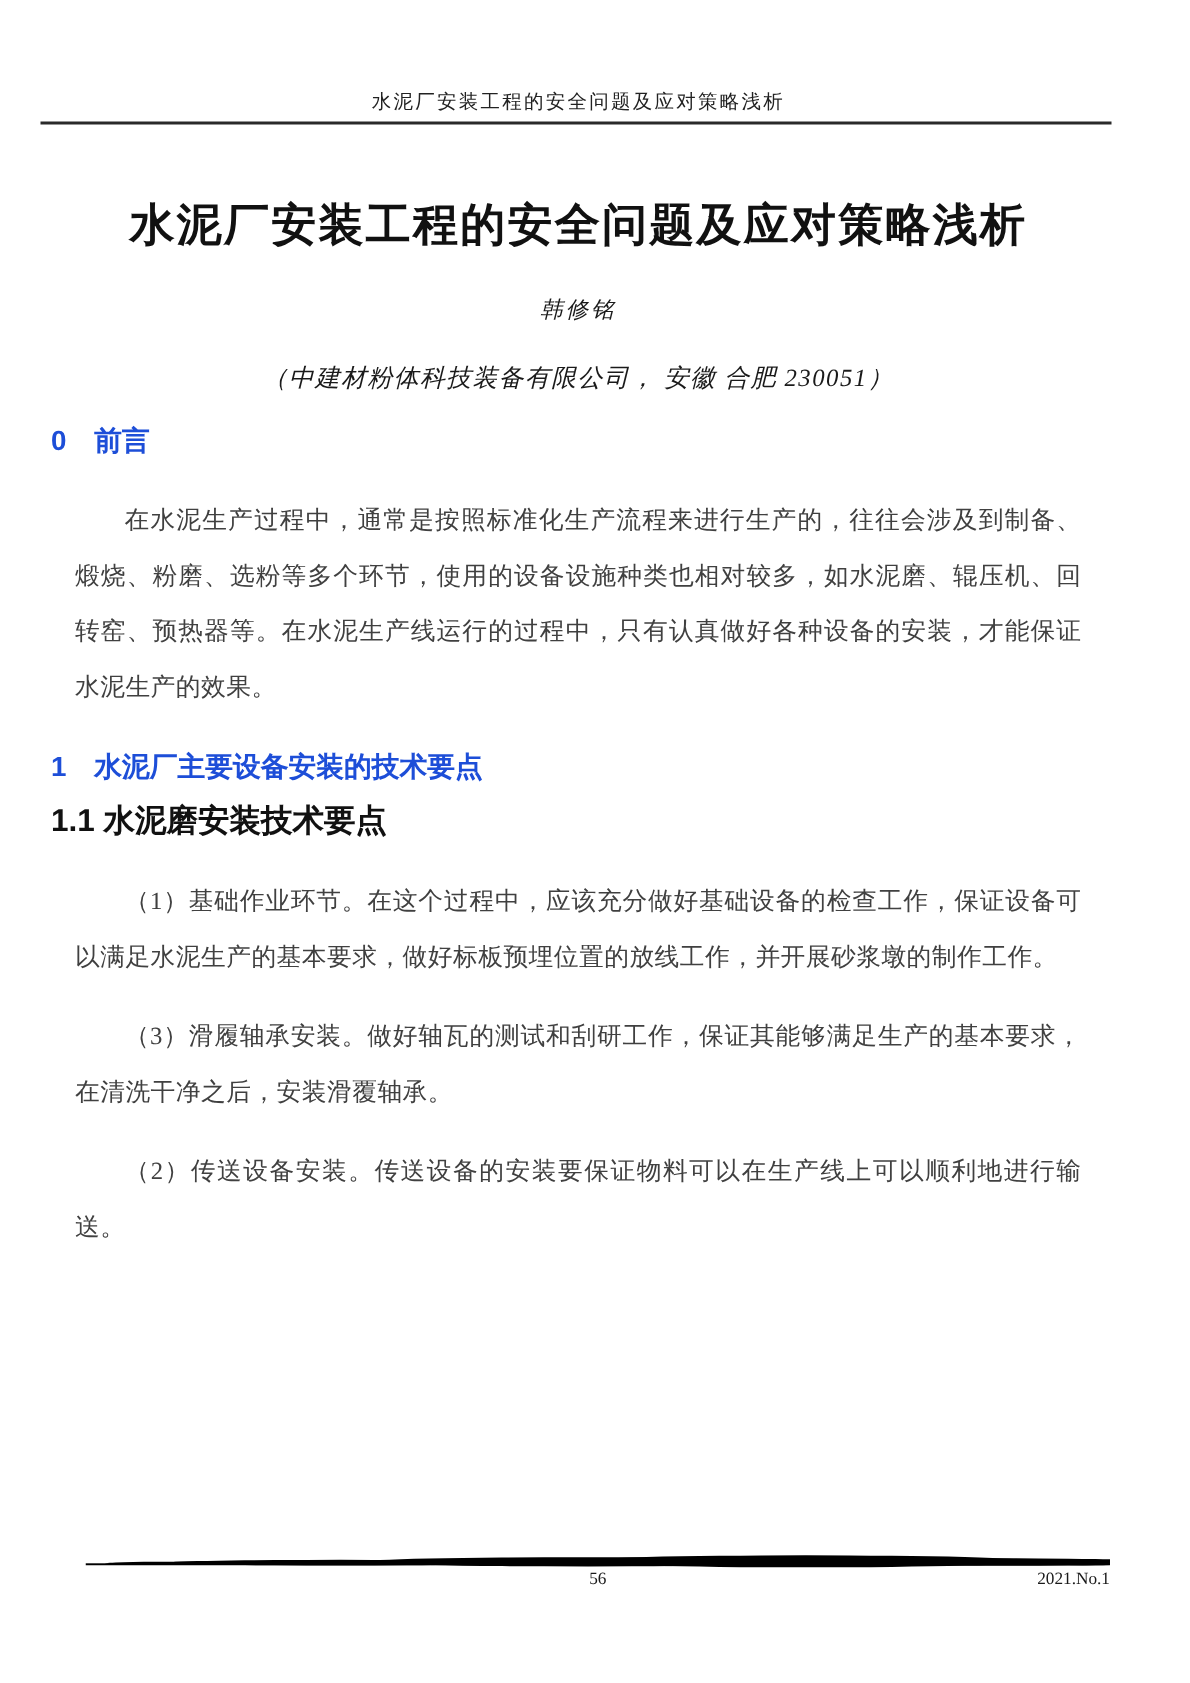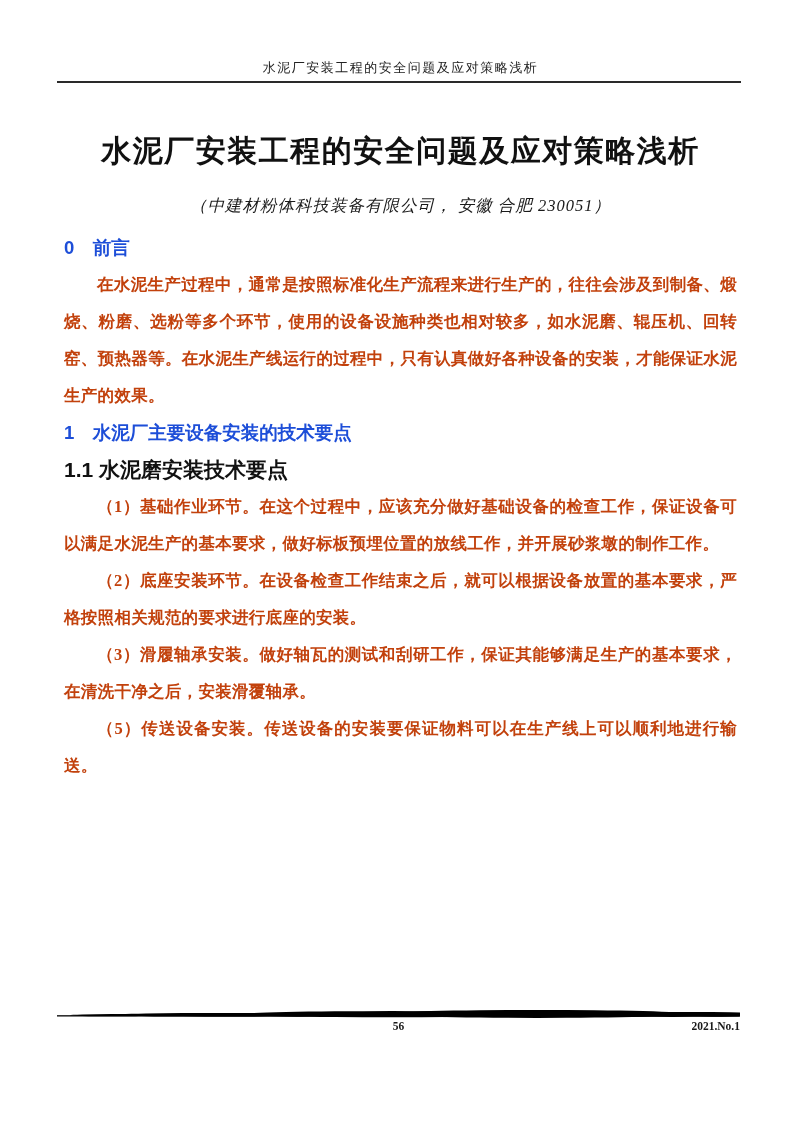--- a/index.html
+++ b/index.html
@@ -7,21 +7,21 @@
     padding: 0;
     background: #ffffff;
   }
   .page {
     position: relative;
     width: 793px;
     height: 1122px;
     margin: 0 auto;
     background: #ffffff;
     box-sizing: border-box;
-    padding: 0 56px 0 64px;
+    padding: 0 56px 0 34px;
     overflow: hidden;
     color: #1a1a1a;
     font-family: "Liberation Serif", "DejaVu Serif", serif;
   }
   .running-header {
     margin-top: 60px;
     text-align: center;
     font-size: 13px;
     letter-spacing: 1.5px;
     color: #222222;
@@ -68,35 +68,33 @@
   }
   .subsec-heading {
     margin: 0;
     font-family: "Liberation Sans", "DejaVu Sans", sans-serif;
     font-weight: 700;
     font-size: 21px;
     line-height: 37px;
     color: #111111;
   }
   .para {
-    margin: 0;
+    margin: 16px;
     font-size: 16.5px;
     line-height: 37px;
     text-align: justify;
     text-indent: 2em;
     letter-spacing: 0.3px;
-    color: #c2410c;
-    font-weight: bold;
+    color: #404040;
   }
   .footer {
     position: absolute;
     left: 57px;
-    top: 1009px;
+    top: 1036px;
     width: 683px;
-    font-weight: bold;
   }
   .footer-bar {
     display: block;
     width: 683px;
     height: 10px;
   }
   .footer-row {
     position: relative;
     margin-top: 0px;
     height: 16px;
@@ -118,35 +116,35 @@
 <body>
 
 <div class="page">
 
   <div class="running-header">水泥厂安装工程的安全问题及应对策略浅析</div>
 
   <div class="header-rule"></div>
 
   <h1 class="title">水泥厂安装工程的安全问题及应对策略浅析</h1>
 
+  <div class="author">韩修铭</div>
 
   <div class="affiliation">（中建材粉体科技装备有限公司， 安徽 合肥 230051）</div>
 
   <h2 class="sec-heading">0　前言</h2>
 
   <p class="para">在水泥生产过程中，通常是按照标准化生产流程来进行生产的，往往会涉及到制备、煅烧、粉磨、选粉等多个环节，使用的设备设施种类也相对较多，如水泥磨、辊压机、回转窑、预热器等。在水泥生产线运行的过程中，只有认真做好各种设备的安装，才能保证水泥生产的效果。</p>
 
   <h2 class="sec-heading" style="margin-top:0;">1　水泥厂主要设备安装的技术要点</h2>
 
   <h3 class="subsec-heading">1.1 水泥磨安装技术要点</h3>
 
   <p class="para">（1）基础作业环节。在这个过程中，应该充分做好基础设备的检查工作，保证设备可以满足水泥生产的基本要求，做好标板预埋位置的放线工作，并开展砂浆墩的制作工作。</p>
-  <p class="para">（2）底座安装环节。在设备检查工作结束之后，就可以根据设备放置的基本要求，严格按照相关规范的要求进行底座的安装。</p>
   <p class="para">（3）滑履轴承安装。做好轴瓦的测试和刮研工作，保证其能够满足生产的基本要求，在清洗干净之后，安装滑覆轴承。</p>
-  <p class="para">（5）传送设备安装。传送设备的安装要保证物料可以在生产线上可以顺利地进行输送。</p>
+  <p class="para">（2）传送设备安装。传送设备的安装要保证物料可以在生产线上可以顺利地进行输送。</p>
 
   <div class="footer">
     <svg class="footer-bar" viewBox="0 0 683 10" preserveAspectRatio="none" xmlns="http://www.w3.org/2000/svg">
       <rect x="0" y="6.2" width="683" height="1.3" fill="#000000"></rect>
       <ellipse cx="55" cy="6.2" rx="42" ry="1.1" fill="#000000"></ellipse>
       <ellipse cx="170" cy="5.8" rx="115" ry="1.9" fill="#000000"></ellipse>
       <ellipse cx="335" cy="5.2" rx="150" ry="3.1" fill="#000000"></ellipse>
       <ellipse cx="480" cy="4.9" rx="150" ry="4.0" fill="#000000"></ellipse>
       <ellipse cx="615" cy="5.4" rx="105" ry="2.5" fill="#000000"></ellipse>
       <ellipse cx="668" cy="6.2" rx="35" ry="1.3" fill="#000000"></ellipse>

